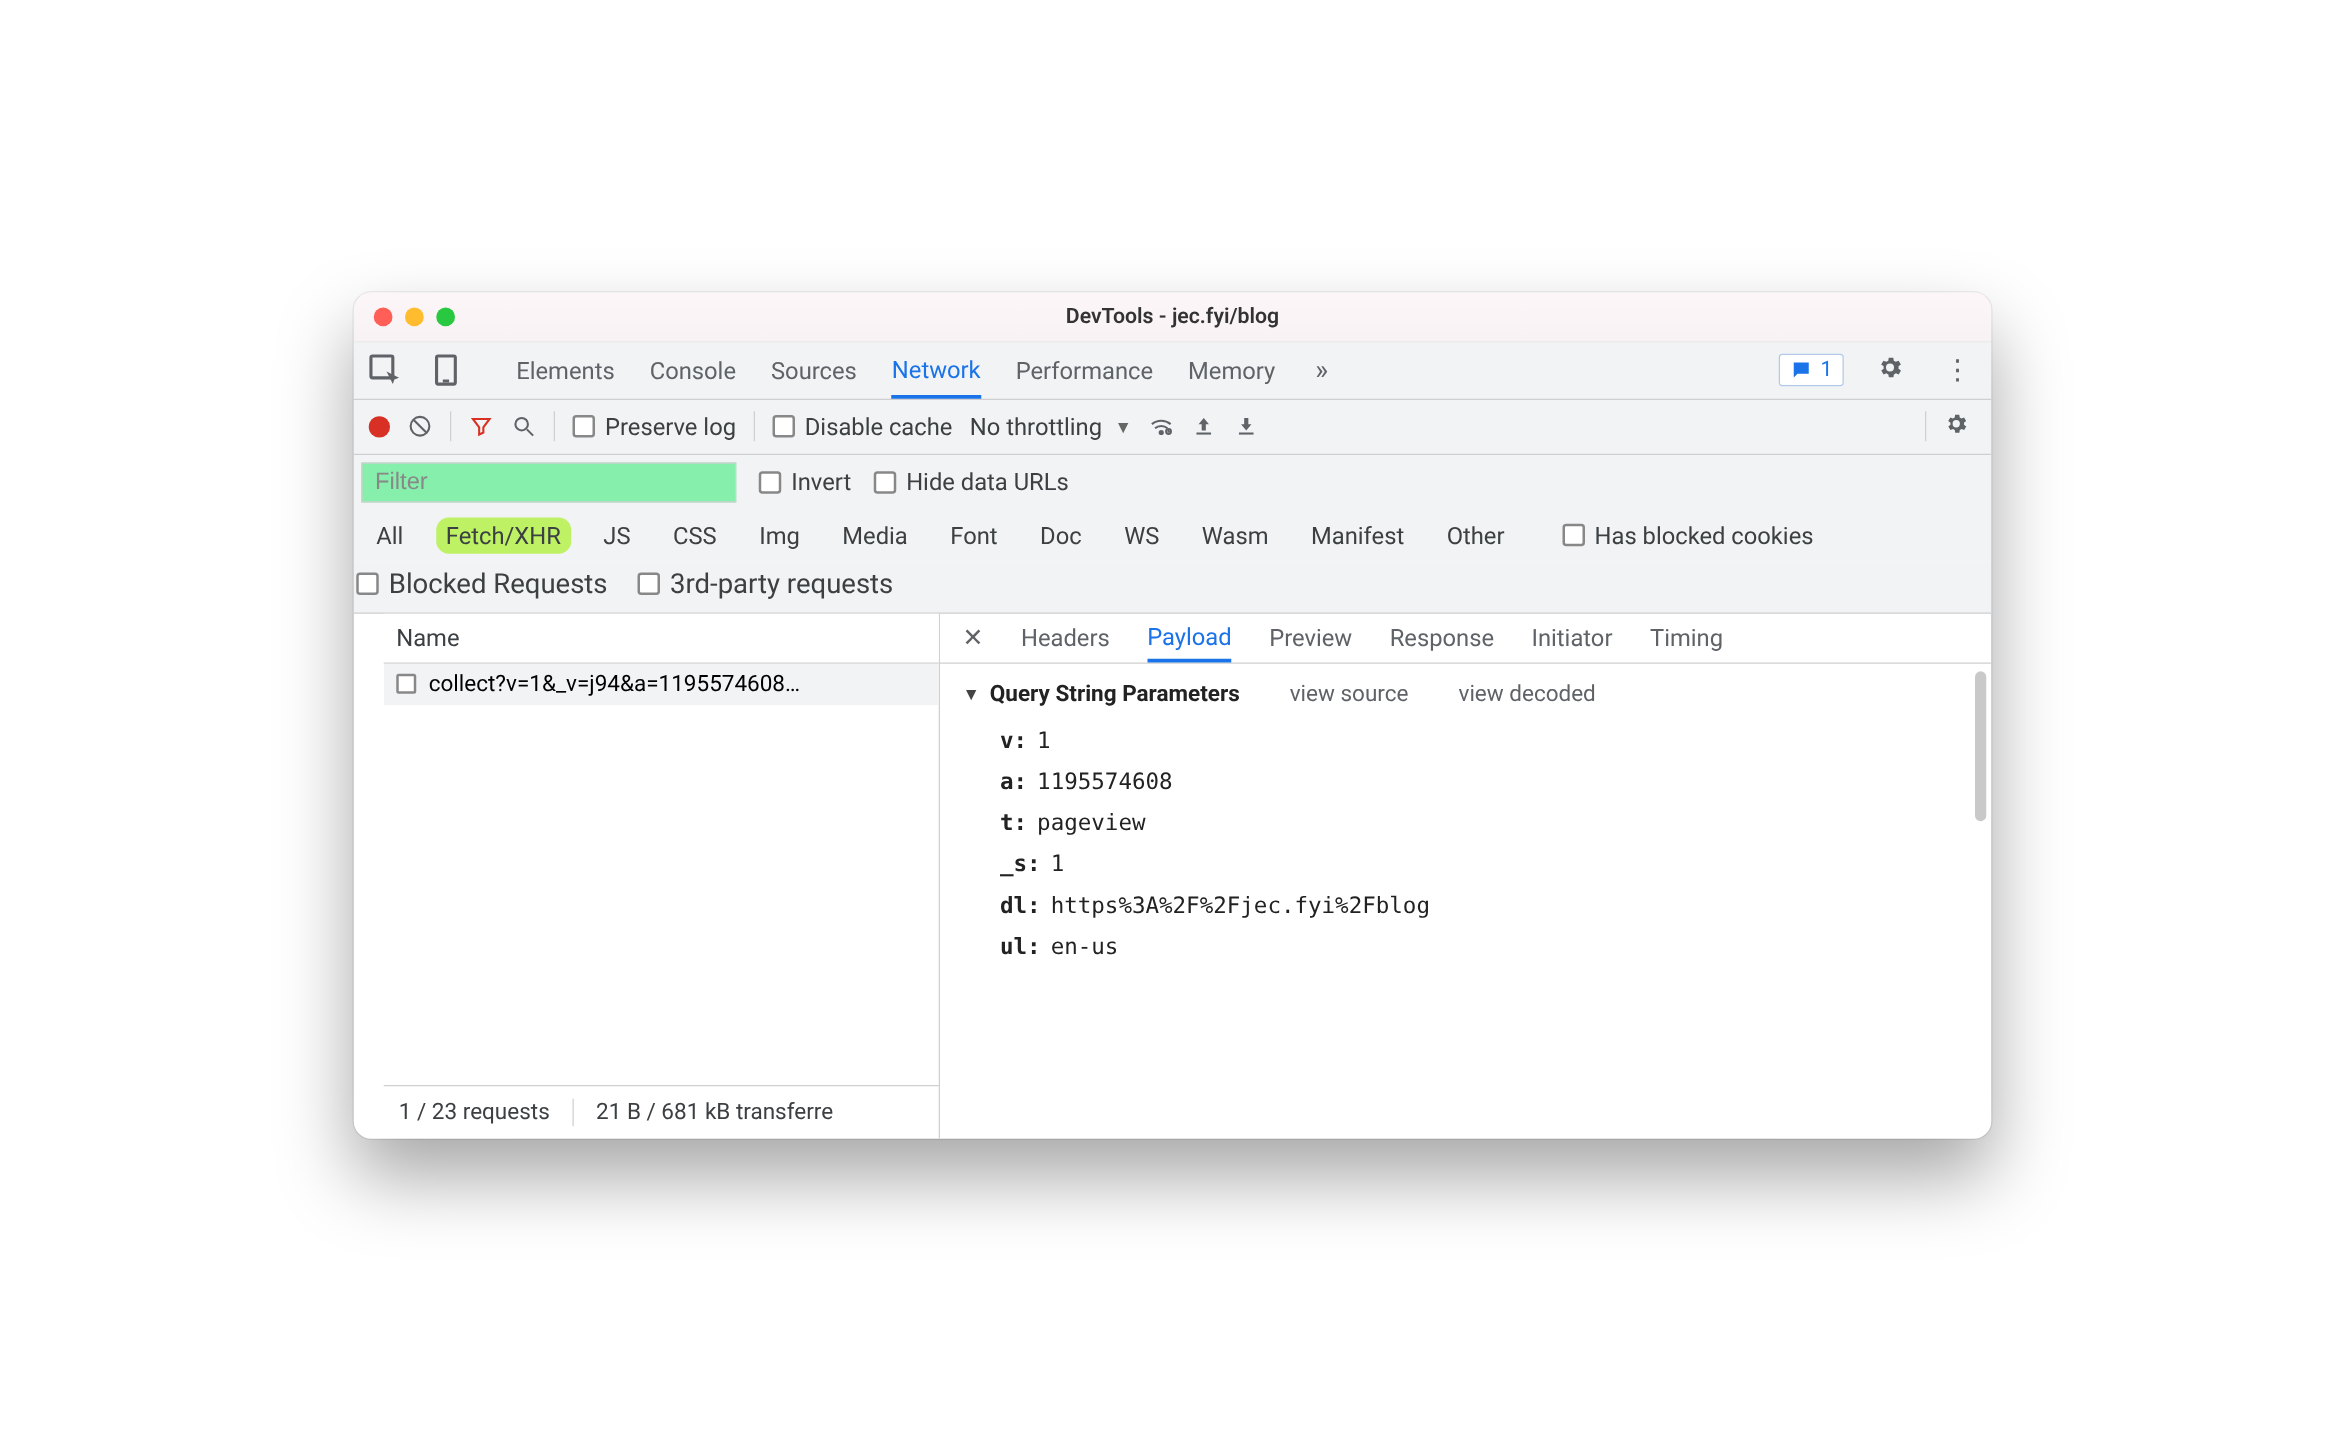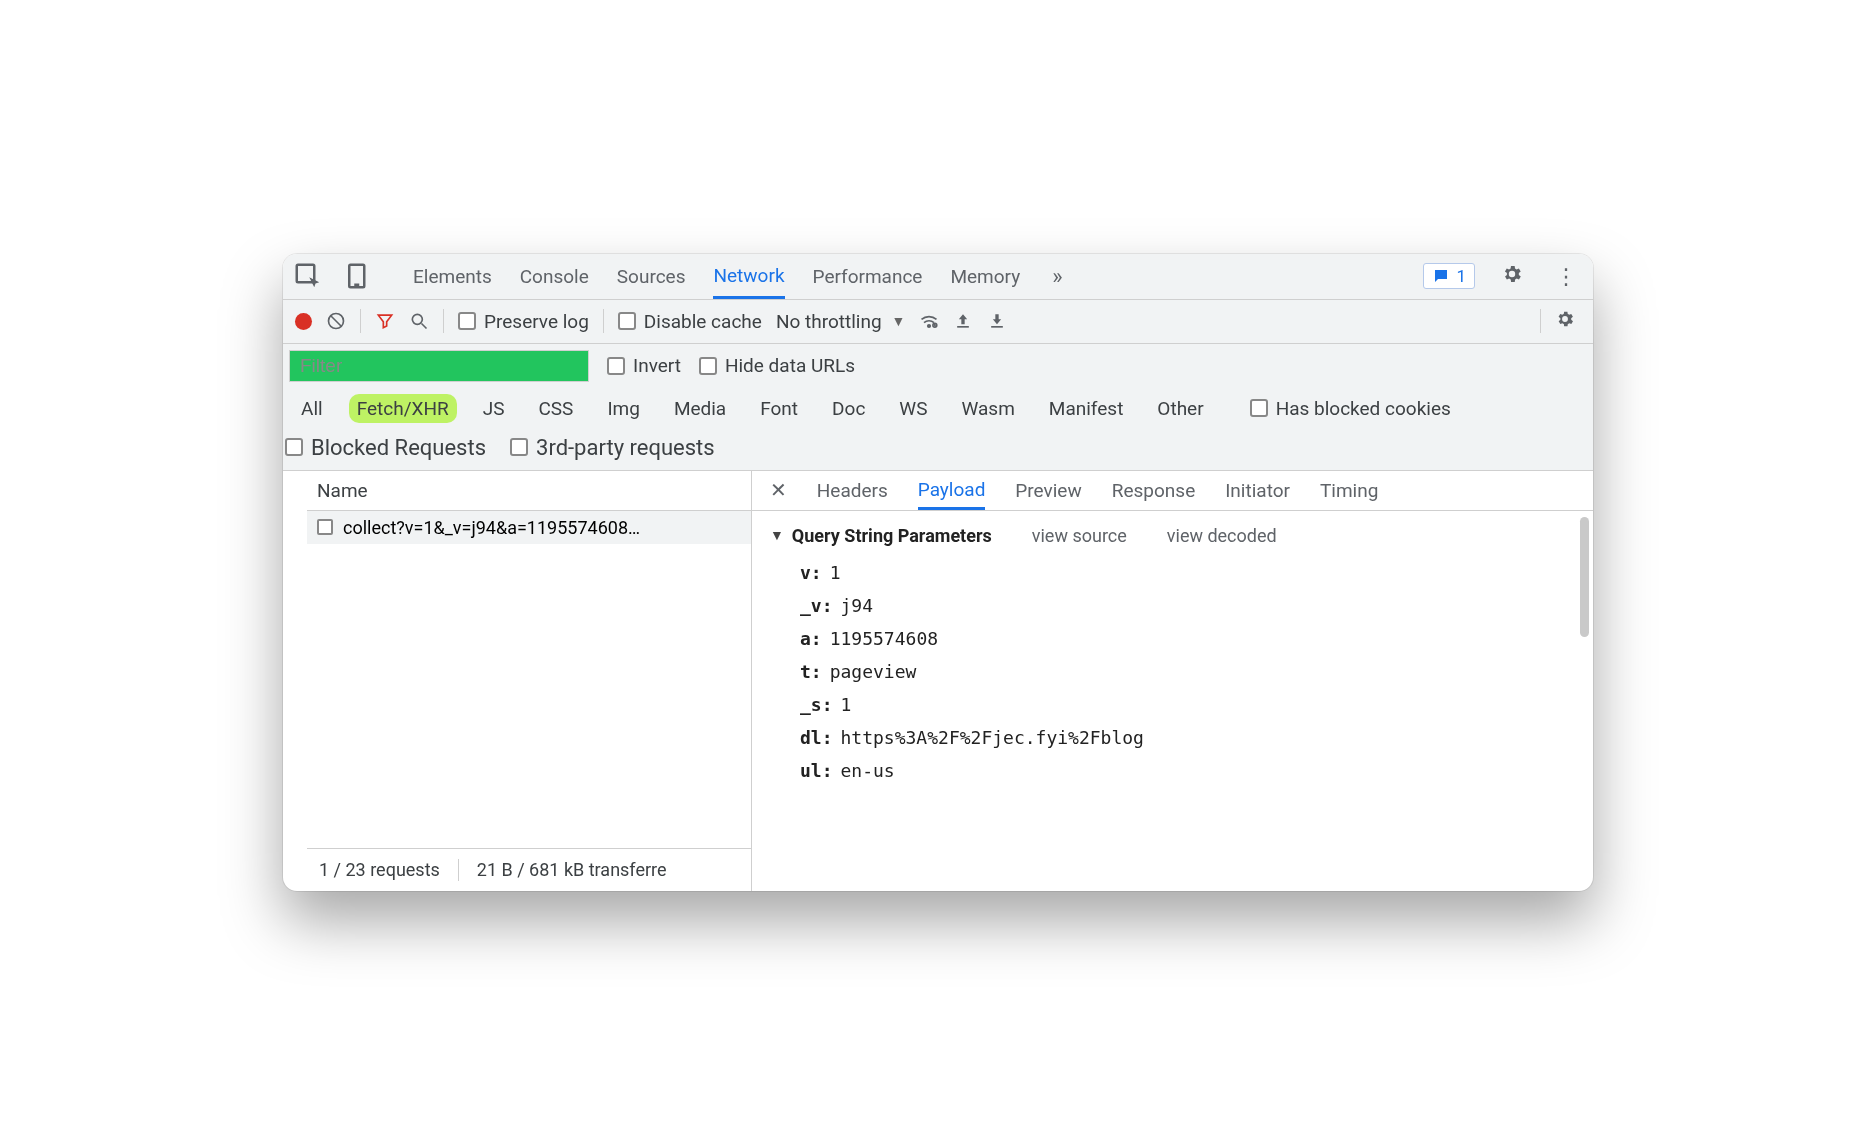--- a/index.html
+++ b/index.html
@@ -91,21 +91,21 @@
   .throttling { display:flex; align-items:center; gap:10px; cursor:pointer; }
   .throttling .caret { font-size:14px; color:#666; }
   .toolbar-row .right { margin-left:auto; display:flex; align-items:center; gap:8px;}
   
   .filter-row1 {
     background:#f1f3f4; padding: 6px 10px 6px 6px;
     display:flex; align-items:center; gap:18px;
     font-size:19px; color:#3c4043;
   }
   .filter-input {
-    width: 300px; height:32px; background:#22c55e; border:1px solid #d0d0d0;
+    width: 300px; height:32px; background:#86efac; border:1px solid #d0d0d0;
     padding:0 10px; font-size:19px; color:#333;
   }
   .filter-input::placeholder { color:#888; }
   
   .filter-row2 {
     background:#f1f3f4; padding: 6px 10px;
     display:flex; align-items:center; gap:18px;
     font-size:19px; color:#3c4043; flex-wrap: wrap;
   }
   .type-chip { cursor:pointer; padding:3px 8px; border-radius:10px; }
@@ -172,20 +172,28 @@
   .scrollbar-fake {
     position:absolute; right:4px; top:46px; width:9px; height:120px;
     background:#c9c9c9; border-radius:5px;
   }
 </style>
 </head>
 <body>
 
 <div class="window">
 
+  <div class="titlebar">
+    <div class="traffic-lights">
+      <div class="tl red"></div>
+      <div class="tl yellow"></div>
+      <div class="tl green"></div>
+    </div>
+    <div class="title">DevTools - jec.fyi/blog</div>
+  </div>
 
   <div class="tabs-row">
     <div class="icon-btn">
       <svg viewBox="0 0 24 24" fill="none" stroke="currentColor" stroke-width="2">
           <rect x="3" y="3" width="14" height="14" rx="1"></rect>
           <path d="M13 13 l8 4 -3 1 -1 3 -4 -8z" fill="currentColor" stroke="none"></path>
         </svg>
     </div>
     <div class="icon-btn">
       <svg viewBox="0 0 24 24" fill="none" stroke="currentColor" stroke-width="2">
@@ -358,24 +366,20 @@
           </div>
           <span class="section-link">view source</span>
           <span class="section-link">view decoded</span>
         </div>
         <div class="params">
           <div class="param-row">
               <span class="param-key">v:</span>
               <span class="param-val">1</span>
             </div>
           <div class="param-row">
-              <span class="param-key">_v:</span>
-              <span class="param-val">j94</span>
-            </div>
-          <div class="param-row">
               <span class="param-key">a:</span>
               <span class="param-val">1195574608</span>
             </div>
           <div class="param-row">
               <span class="param-key">t:</span>
               <span class="param-val">pageview</span>
             </div>
           <div class="param-row">
               <span class="param-key">_s:</span>
               <span class="param-val">1</span>

